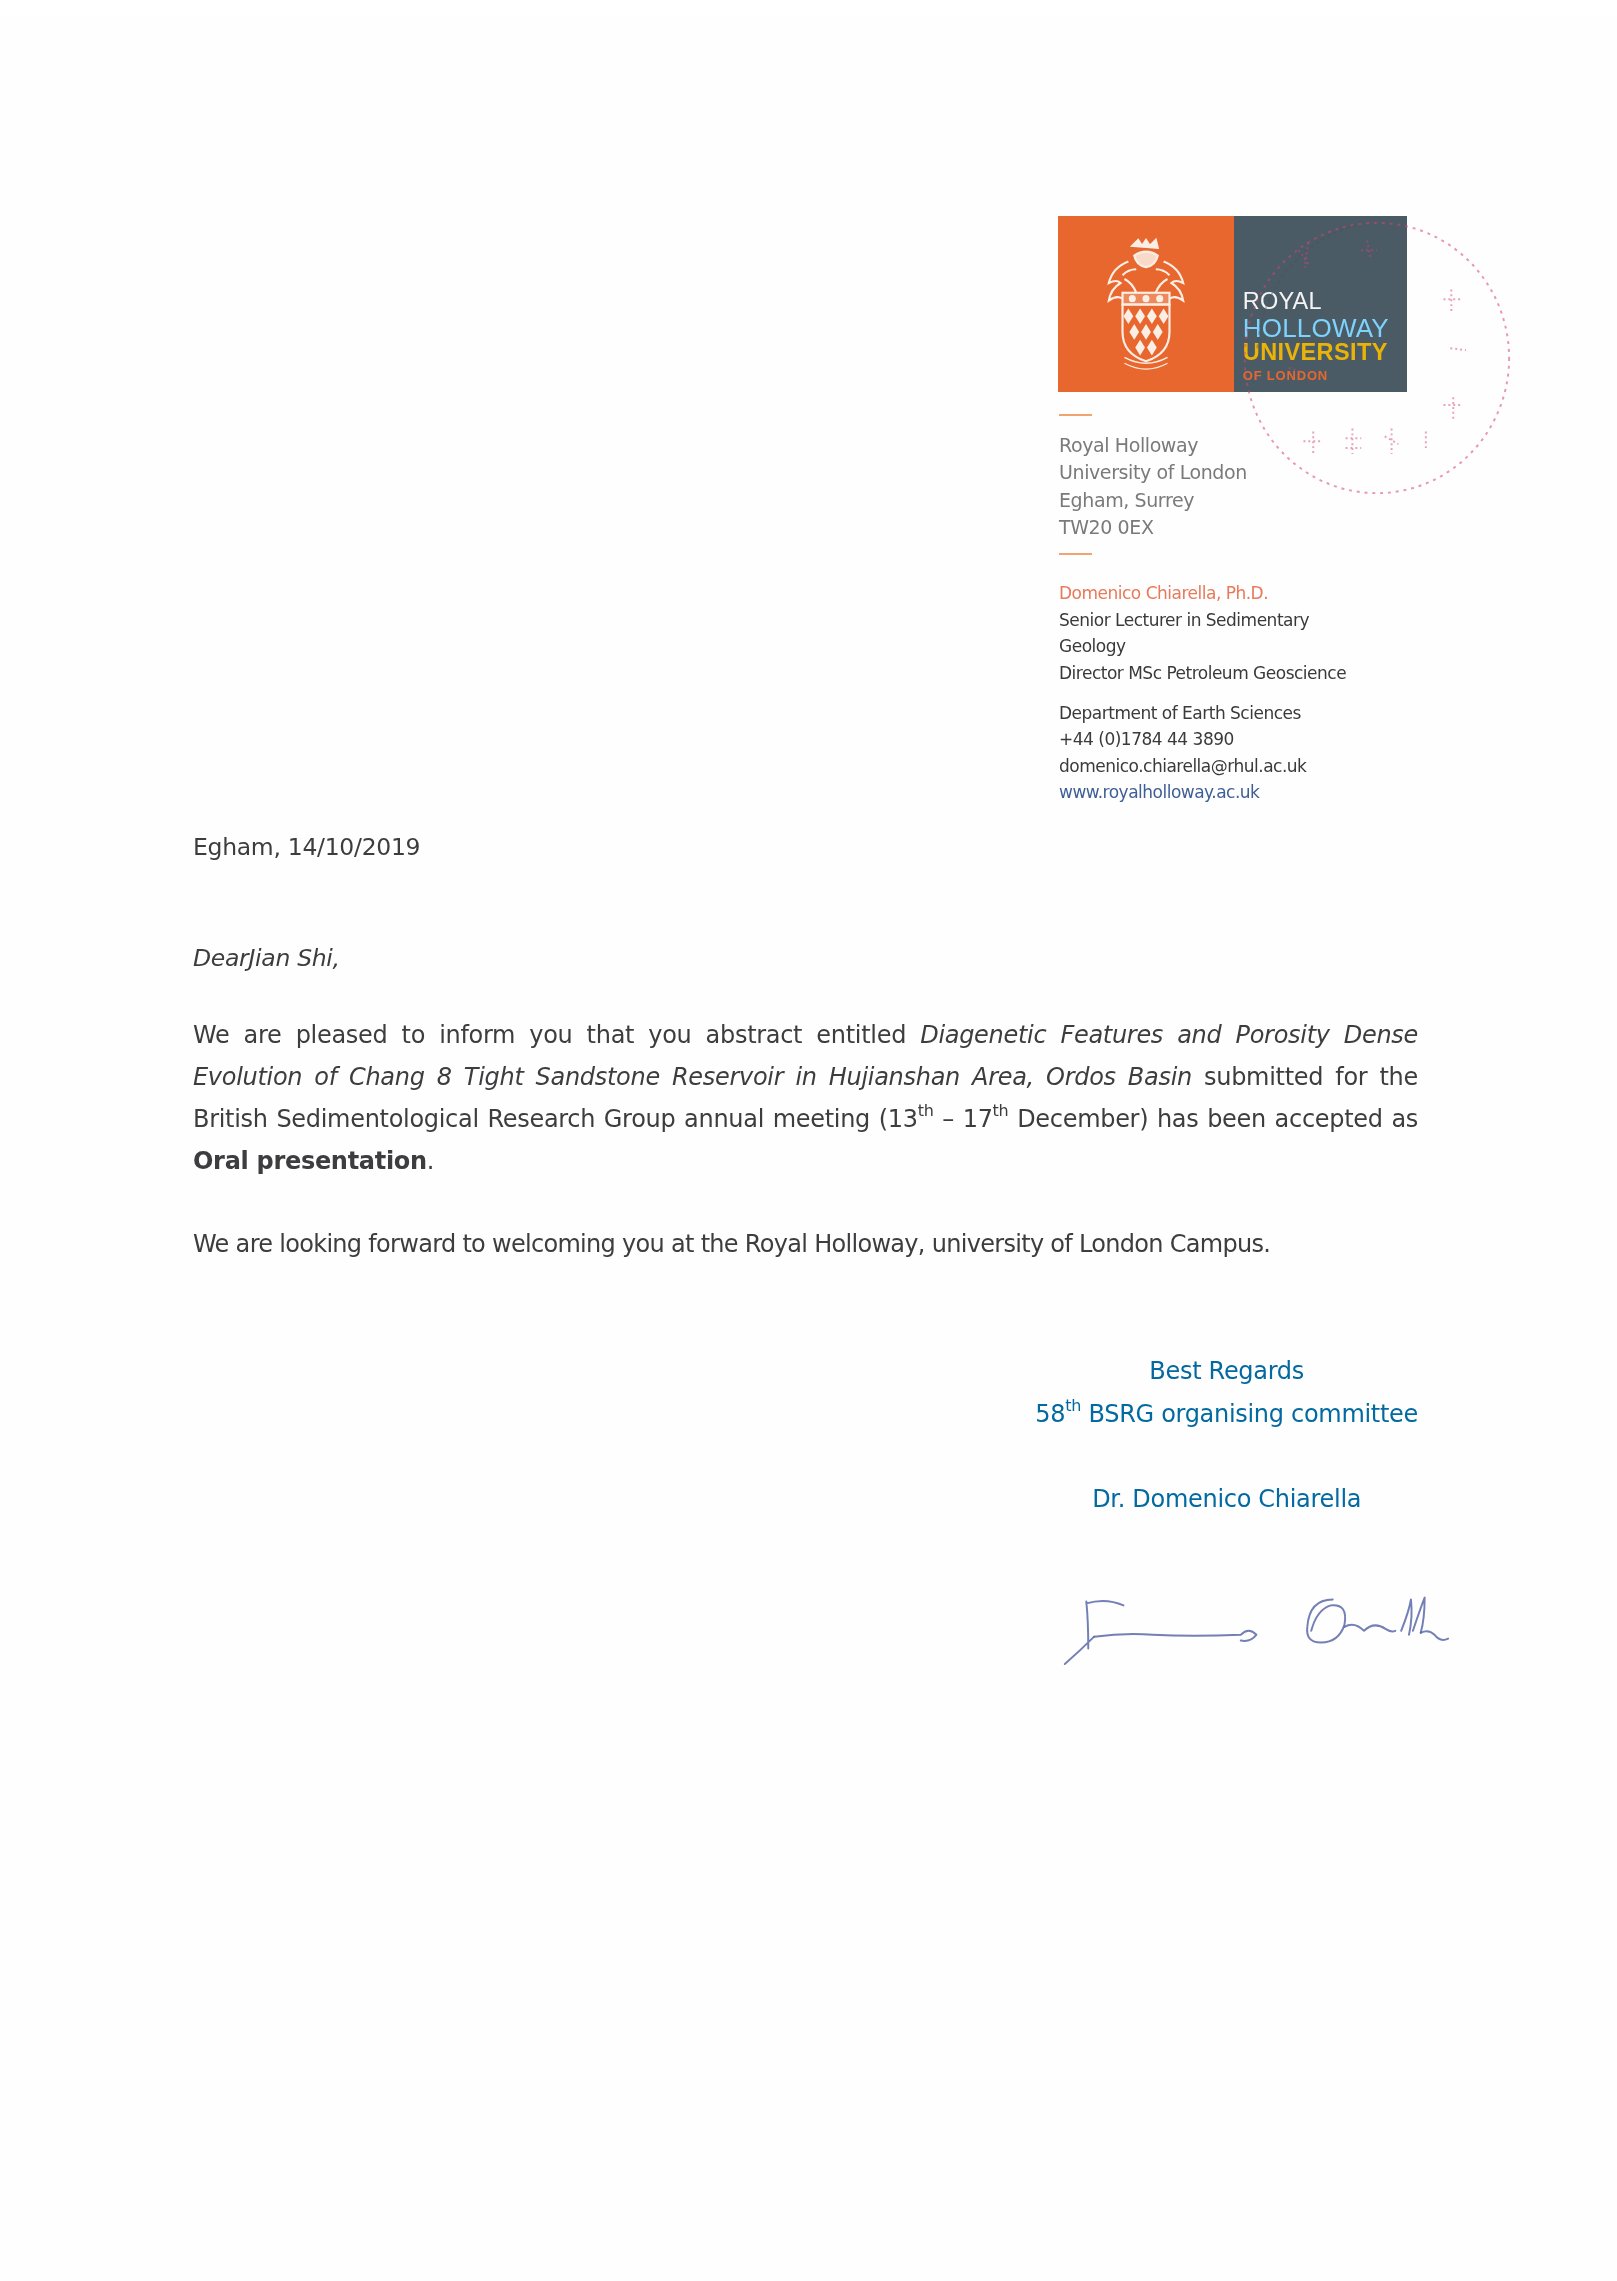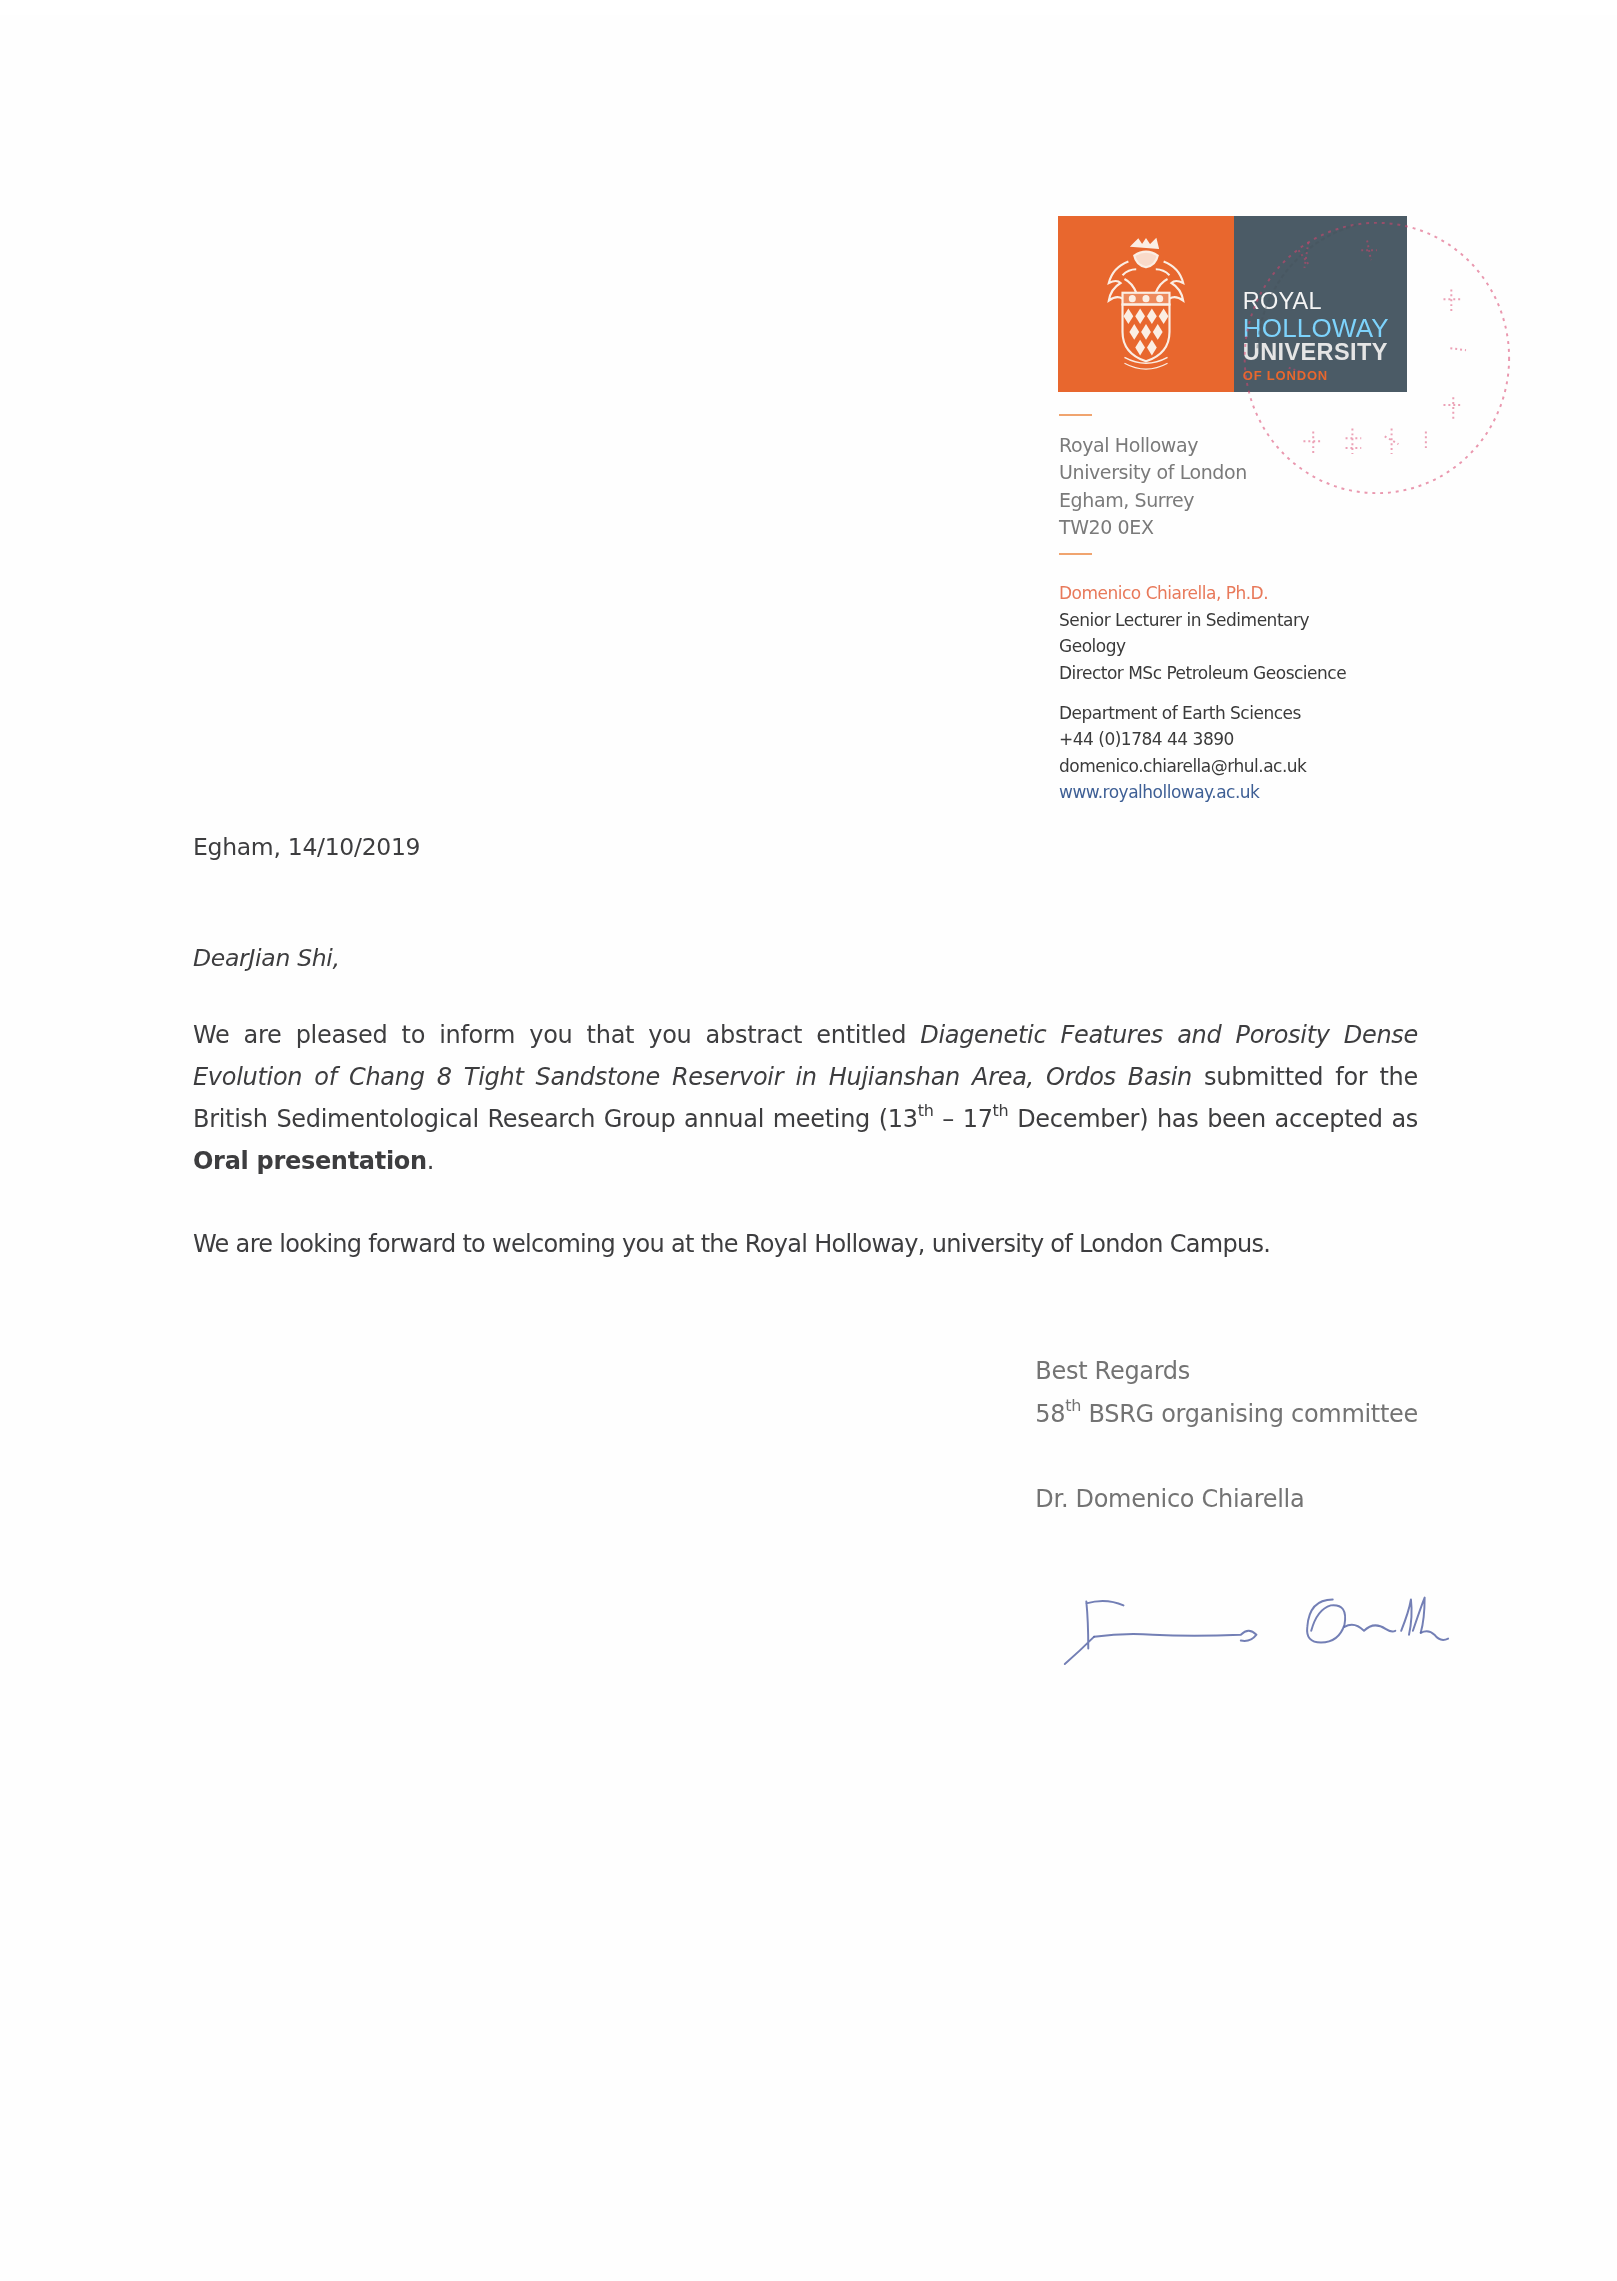--- a/index.html
+++ b/index.html
@@ -59,21 +59,21 @@
     .logo-line {
       position: absolute;
       left: 8.8px;
       font-family: "Liberation Sans", sans-serif;
       line-height: 1;
       white-space: nowrap;
       letter-spacing: 0.2px;
     }
     .logo-line.royal { top: 74px; font-size: 23.5px; color: #f4f4f4; }
     .logo-line.holloway { top: 99px; font-size: 26px; color: #7dd3fc; }
-    .logo-line.university { top: 125px; font-size: 23.5px; color: #e5e5e5; font-weight: bold; letter-spacing: 0.4px; }
+    .logo-line.university { top: 125px; font-size: 23.5px; color: #eab308; font-weight: bold; letter-spacing: 0.4px; }
     .logo-line.oflondon { top: 153px; font-size: 13px; color: #e8672e; font-weight: bold; letter-spacing: 0.8px; }
 
     
     .stamp {
       position: absolute;
       left: 1230px;
       top: 196px;
       width: 284px;
       height: 294px;
       pointer-events: none;
@@ -156,24 +156,24 @@
       vertical-align: super;
       position: relative;
       top: -2px;
     }
 
     
     .closing {
       position: absolute;
       right: 199px;
       top: 1335px;
-      text-align: left;
+      text-align: center;
       font-size: 24px;
       line-height: 43px;
-      color: #737373;
+      color: #0369a1;
       letter-spacing: -0.3px;
     }
     .closing .gap { height: 42px; }
 
     .signature {
       position: absolute;
       left: 1039px;
       top: 1563px;
       width: 431px;
       height: 88px;

